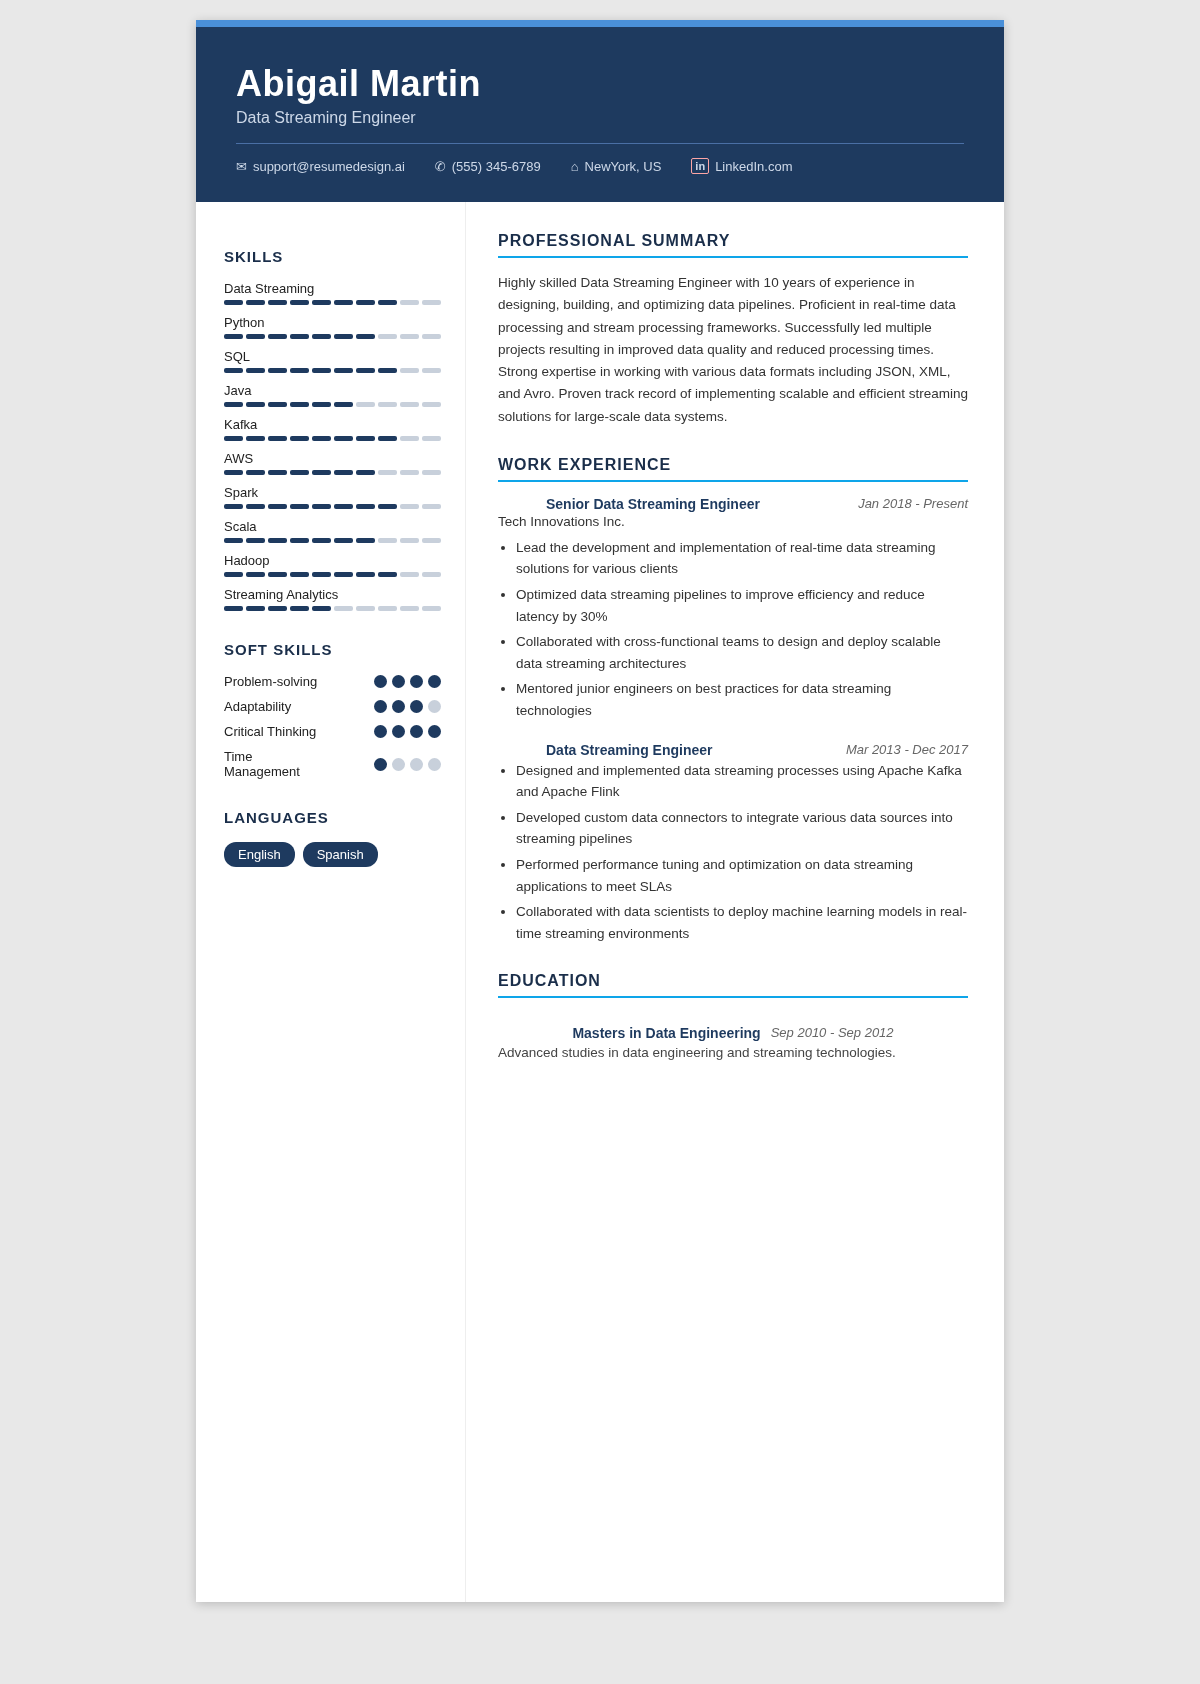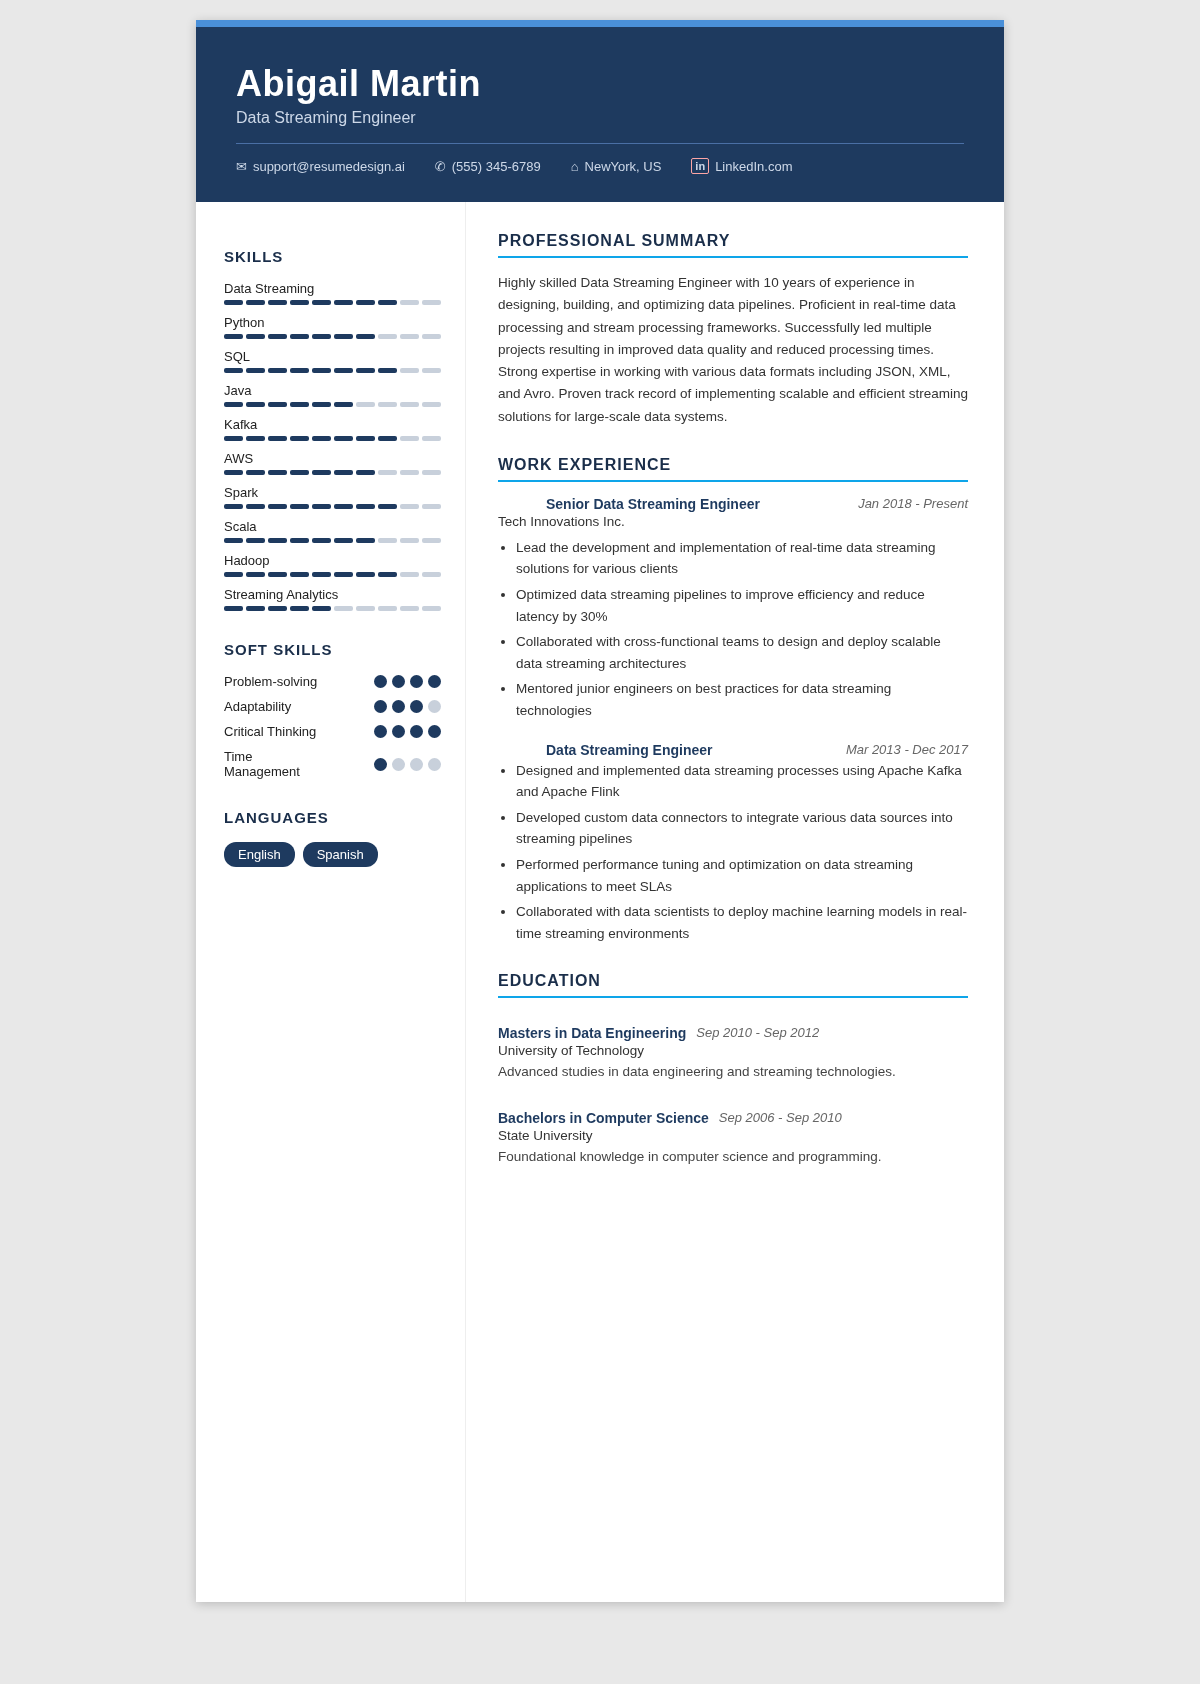--- a/index.html
+++ b/index.html
@@ -200,21 +200,21 @@
       line-height: 1.6;
       color: #333;
       margin-bottom: 4px;
     }
     
     .edu-block {
       margin-bottom: 16px;
     }
     .edu-header {
       display: flex;
-      justify-content: flex-start;
+      justify-content: center;
       align-items: flex-start;
       margin-bottom: 2px;
       margin-top: 27px;
     }
     .edu-degree {
       font-size: 14px;
       font-weight: 700;
       color: #1e3a5f;
     }
     .edu-dates {
@@ -521,29 +521,20 @@
       </div>
 
       <div class="main-section">
         <div class="main-section-title">EDUCATION</div>
         <div id="education-list">
             <div class="edu-block">
               <div class="edu-header">
                 <div class="edu-degree">Masters in Data Engineering</div>
                 <div class="edu-dates">Sep 2010 - Sep 2012</div>
               </div>
-              <div class="edu-institution">University of Technology</div>
               <div class="edu-desc">Advanced studies in data engineering and streaming technologies.</div>
-            </div>
-            <div class="edu-block">
-              <div class="edu-header">
-                <div class="edu-degree">Bachelors in Computer Science</div>
-                <div class="edu-dates">Sep 2006 - Sep 2010</div>
-              </div>
-              <div class="edu-institution">State University</div>
-              <div class="edu-desc">Foundational knowledge in computer science and programming.</div>
             </div>
           </div>
       </div>
 
     </div>
   </div>
 </div>
 
 </body></html>

